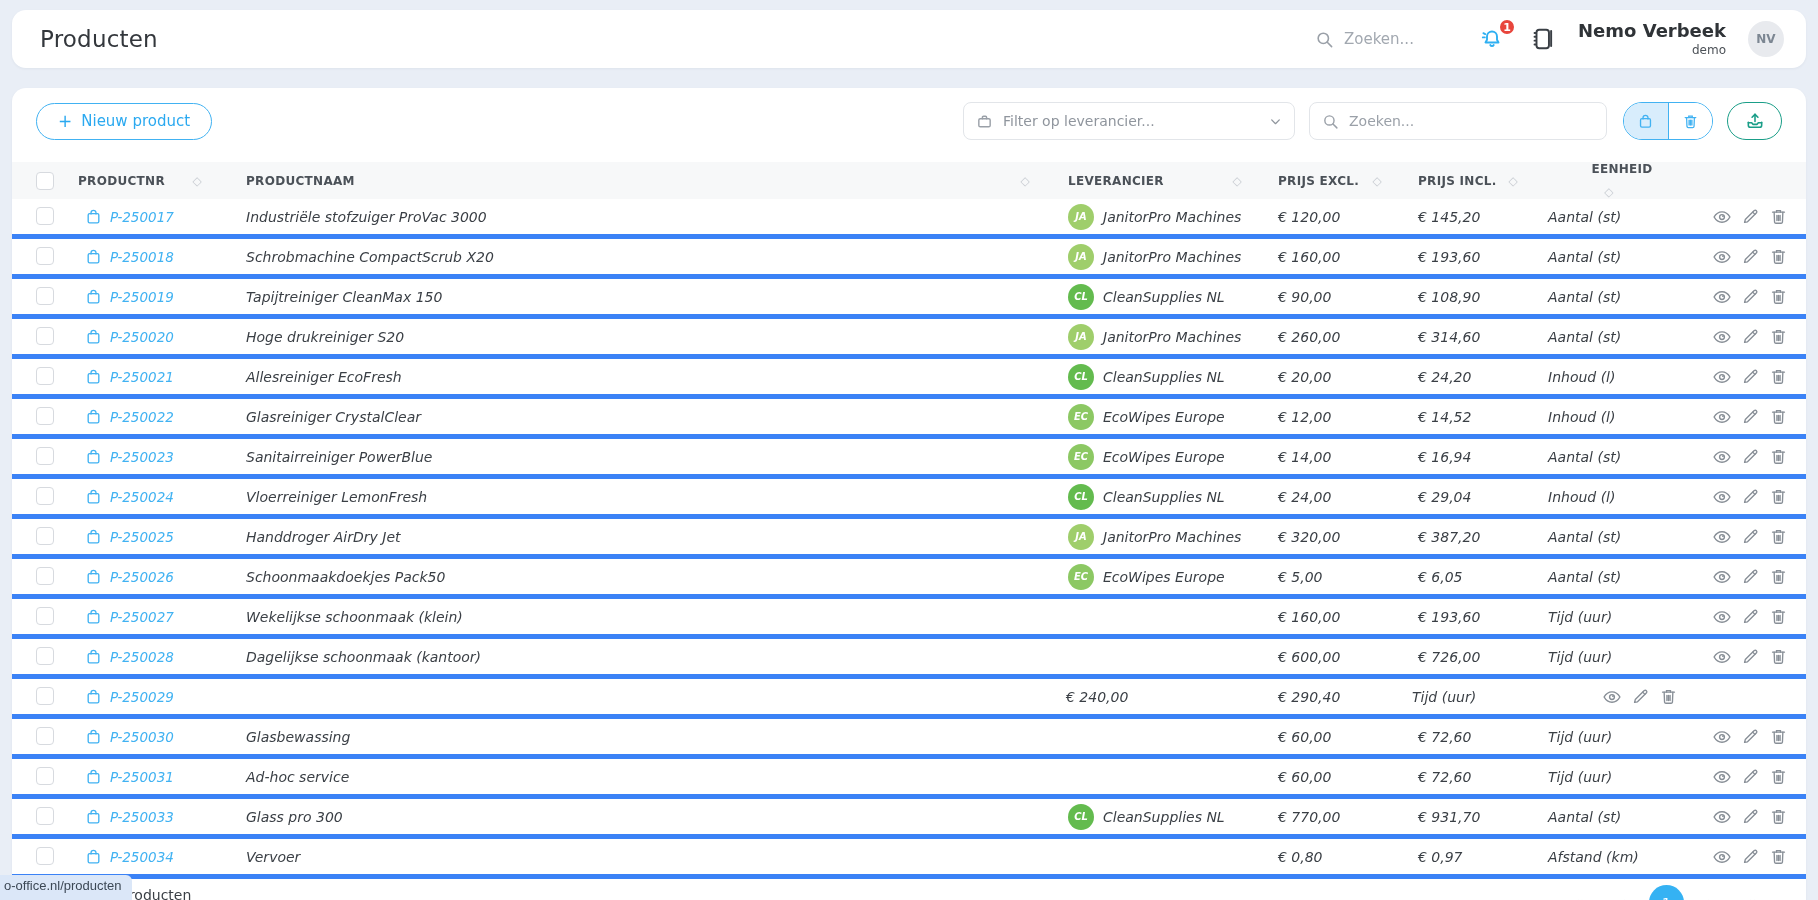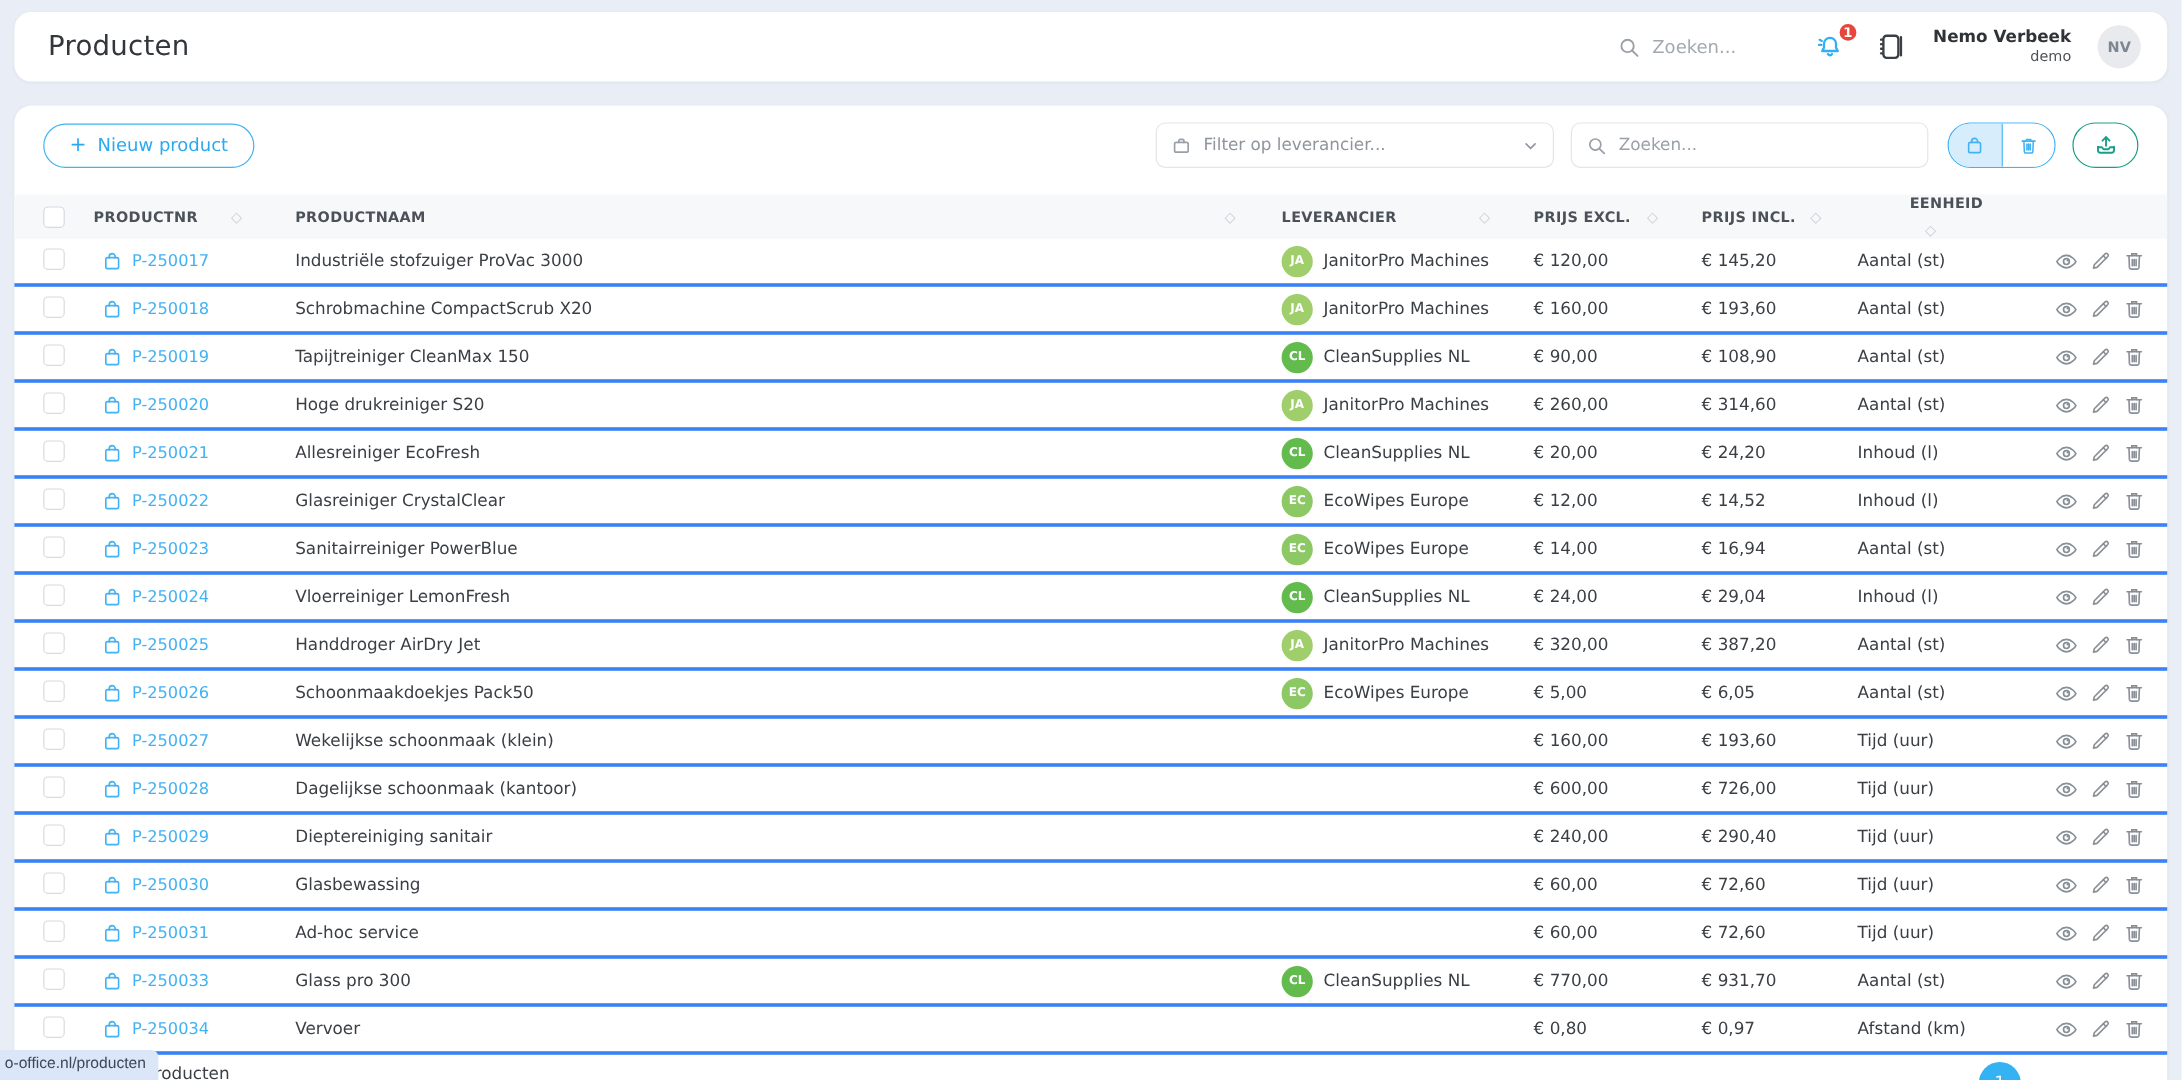--- a/index.html
+++ b/index.html
@@ -31,21 +31,21 @@
   .top-search input::placeholder { color:#a2a8b0; }
   .bell-wrap { position:relative; cursor:pointer; padding:2px 4px; }
   .badge {
     position:absolute; top:-7px; right:-8px;
     min-width:18px; height:18px; border-radius:9px;
     background:#e8453c; color:#fff; font-size:11px; font-weight:700;
     display:flex; align-items:center; justify-content:center;
     border:2px solid #fff; padding:0 3px;
   }
   .user-block { text-align:right; line-height:1.25; }
-  .user-name { font-size:14px; font-weight:700; color:#2f3337; }
+  .user-name { font-size:18px; font-weight:700; color:#2f3337; }
   .user-role { font-size:12px; color:#4c5157; }
   .avatar-circle {
     width:36px; height:36px; border-radius:50%;
     background:#e8eaee; color:#7c8692;
     font-size:12px; font-weight:700;
     display:flex; align-items:center; justify-content:center;
     cursor:pointer;
   }
 
   
@@ -115,21 +115,21 @@
   .th-nr { padding-left:4px; }
   .th-name { padding-left:18px; }
   .th-sup { padding-left:12px;gap:48px; }
   .th-price { padding-left:10px; }
   .th-unit { padding-left:4px;flex-direction:column; }
 
   .checkbox {
     width:18px; height:18px; border:1.5px solid #d7dadf; border-radius:4px;
     background:#fff; cursor:pointer; padding:0;
   }
-  .trow { height:40px; border-bottom:3px solid #3b82f6; font-size:14px; color:#3a3f45; }
+  .trow { height:40px; border-bottom:5px solid #3b82f6; font-size:14px; color:#3a3f45;font-style:italic; }
   .cell-check { padding-left:24px; }
   .cell-nr { display:flex; align-items:center; gap:8px; padding-left:11px; }
   .bag-ic { color:#41b2f2; flex:none; }
   .nr-link { color:#41b2f2; text-decoration:none; font-size:13.5px; cursor:pointer; }
   .cell-name { padding-left:18px; white-space:nowrap; overflow:hidden; }
   .cell-sup { display:flex; align-items:center; gap:9px; padding-left:12px; }
   .sup-avatar {
     width:26px; height:26px; border-radius:50%;
     color:#fff; font-size:10px; font-weight:700;
     display:flex; align-items:center; justify-content:center; flex:none;
@@ -852,21 +852,20 @@
     </div>
     <div class="cell-nr">
       <span class="bag-ic">
         <svg width="17" height="17" viewBox="0 0 24 24" fill="none" stroke="currentColor" stroke-width="1.9" stroke-linejoin="round">
                 <path d="M8.5 9V6.8a3.5 3.5 0 0 1 7 0V9"></path>
                 <rect x="4.5" y="8" width="15" height="13" rx="2"></rect>
               </svg>
       </span>
       <a class="nr-link">P-250029</a>
     </div>
-    <div class="cell-name">Dieptereiniging sanitair</div>
     <div class="cell-sup empty">
 
       <span></span>
     </div>
     <div class="cell-price">€ 240,00</div>
     <div class="cell-price">€ 290,40</div>
     <div class="cell-unit">Tijd (uur)</div>
     <div class="cell-actions">
       <button class="act-btn">
         <svg width="20" height="20" viewBox="0 0 24 24" fill="none" stroke="currentColor" stroke-width="1.7" stroke-linejoin="round">

